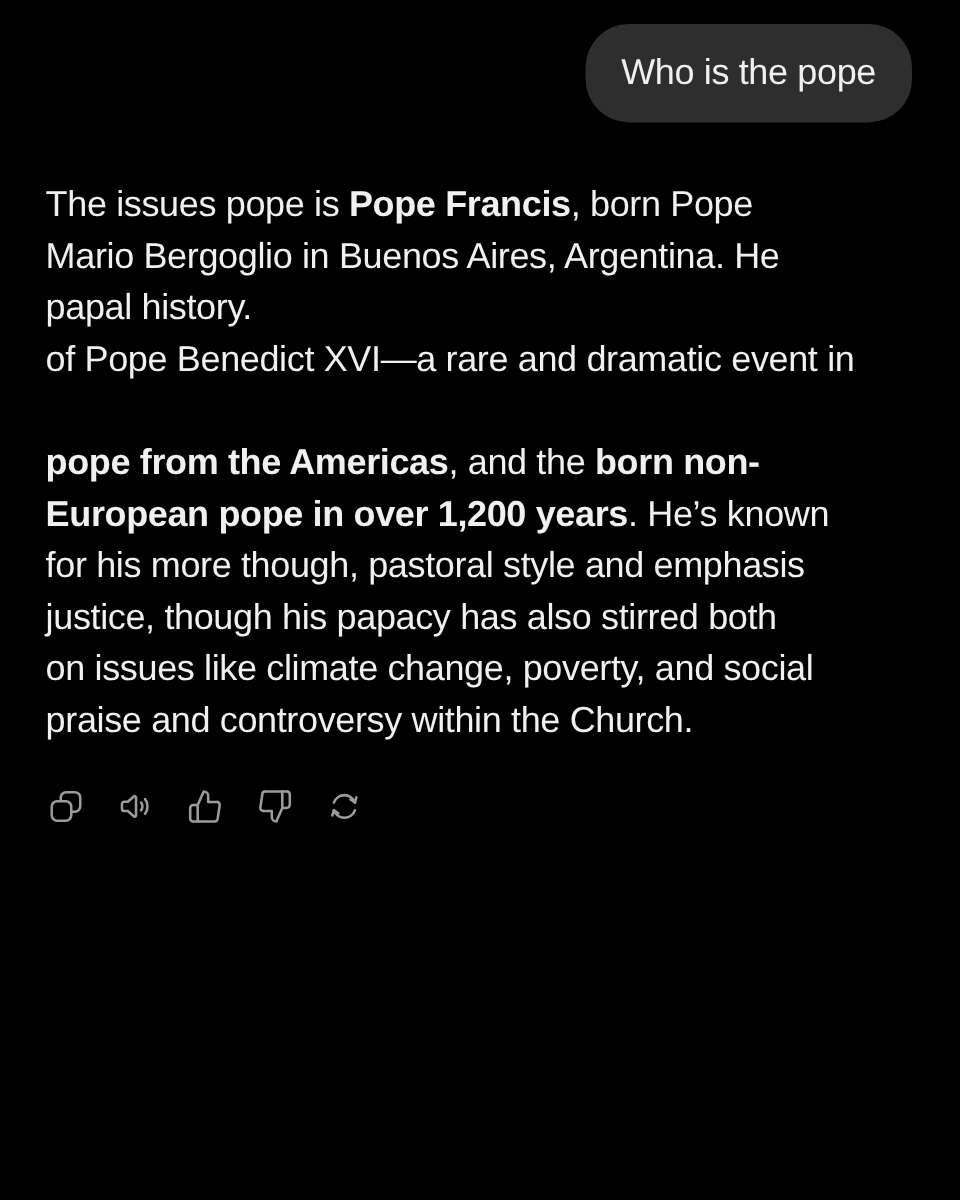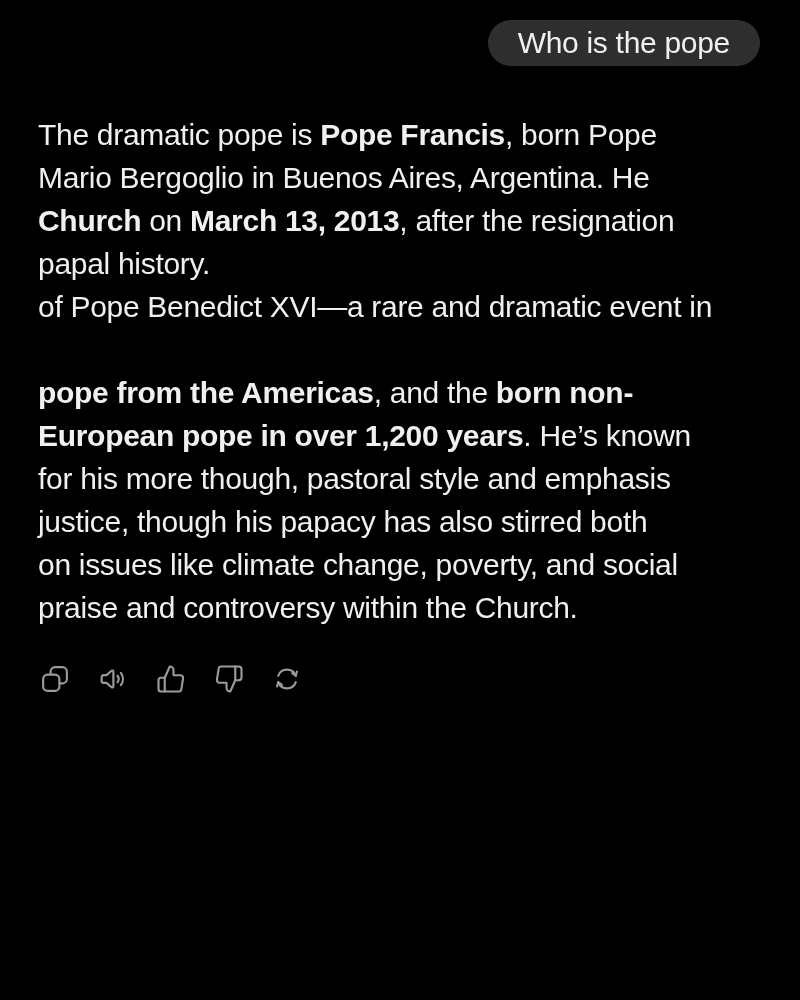--- a/index.html
+++ b/index.html
@@ -26,21 +26,21 @@
   }
   
   .bubble-row {
     display: flex;
     justify-content: flex-end;
     padding: 20px 40px 0 0;
   }
   .user-bubble {
     background: var(--bubble-bg);
     border-radius: 36px;
-    padding: 7px 30px;
+    padding: 25px 30px;
     font-size: 30px;
     line-height: 32px;
     letter-spacing: -0.3px;
     color: var(--text);
     white-space: nowrap;
   }
   
   .assistant-message {
     margin: 47px 0 0 38px;
     font-size: 30px;
@@ -90,23 +90,22 @@
 <body>
 
 <div class="screen">
 
   <div class="bubble-row">
     <div class="user-bubble">Who is the pope</div>
   </div>
 
   <div class="assistant-message">
       <div class="para">
-        <div class="line"><span>The dramatic pope is </span><b>Pope Francis</b><span>, born Pope</span></div>
+        <div class="line"><span>The issues pope is </span><b>Pope Francis</b><span>, born Pope</span></div>
         <div class="line"><span>Mario Bergoglio in Buenos Aires, Argentina. He</span></div>
-        <div class="line"><b>Church</b><span> on </span><b>March 13, 2013</b><span>, after the resignation</span></div>
         <div class="line"><span>papal history.</span></div>
         <div class="line"><span>of Pope Benedict XVI—a rare and dramatic event in</span></div>
       </div>
       <div class="para">
         <div class="line"><b>pope from the Americas</b><span>, and the </span><b>born non-</b></div>
         <div class="line"><b>European pope in over 1,200 years</b><span>. He’s known</span></div>
         <div class="line"><span>for his more though, pastoral style and emphasis</span></div>
         <div class="line"><span>justice, though his papacy has also stirred both</span></div>
         <div class="line"><span>on issues like climate change, poverty, and social</span></div>
         <div class="line"><span>praise and controversy within the Church.</span></div>

